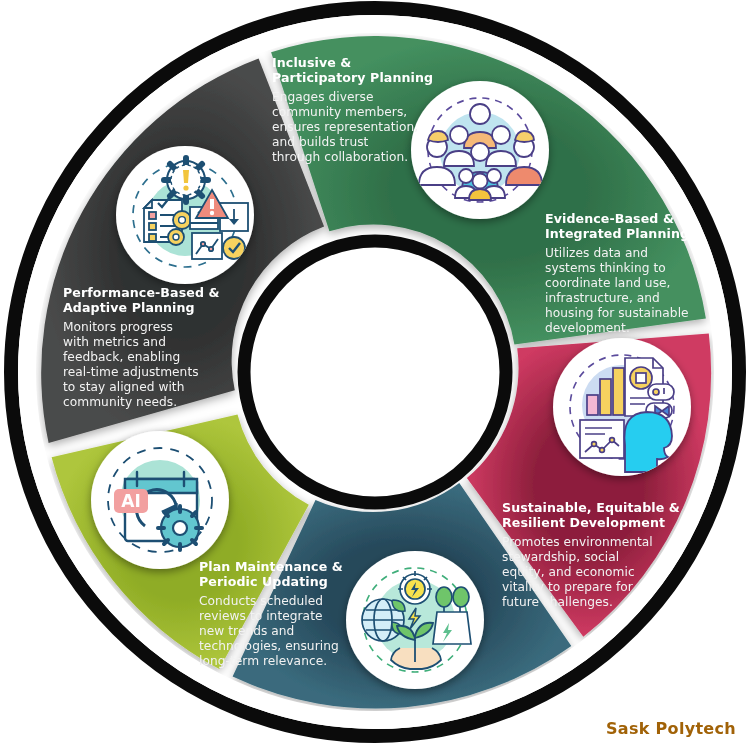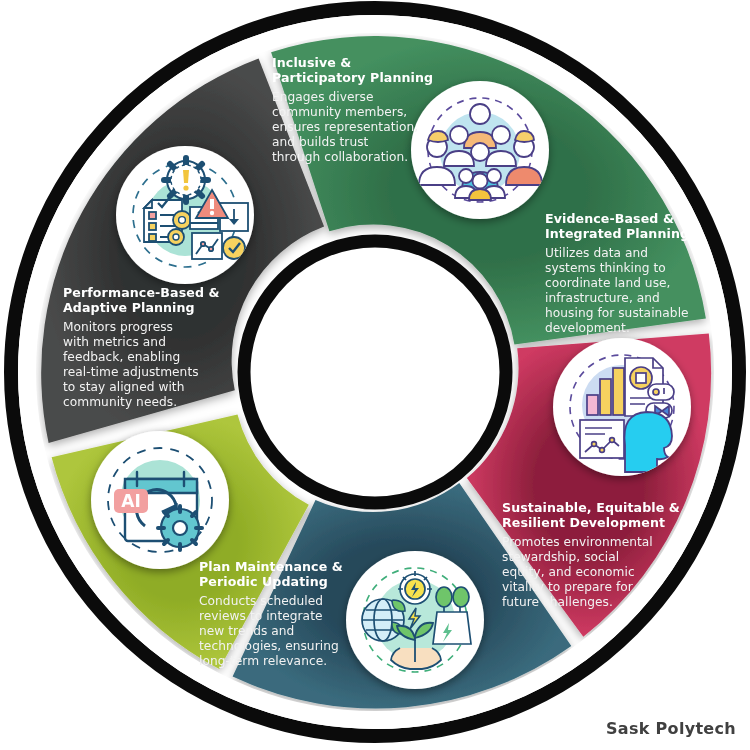--- a/index.html
+++ b/index.html
@@ -29,21 +29,21 @@
     fill: #f2f2f2;
     letter-spacing: 0.05px;
   }
   .footer-label {
     position: absolute;
     right: 14px;
     bottom: 12px;
     font-family: "DejaVu Sans", sans-serif;
     font-weight: bold;
     font-size: 16px;
-    color: #404040;
+    color: #a16207;
     letter-spacing: 0.3px;
     white-space: nowrap;
   }
 </style>
 </head>
 <body>
 
 <div id="stage">
 
   <svg id="wheel" viewBox="0 0 750 750">

